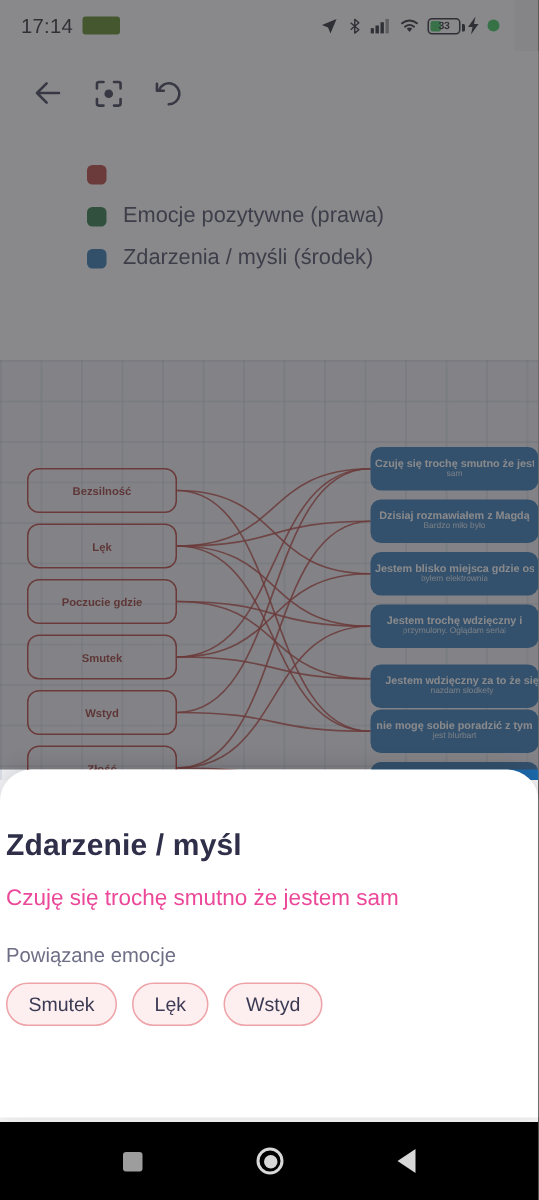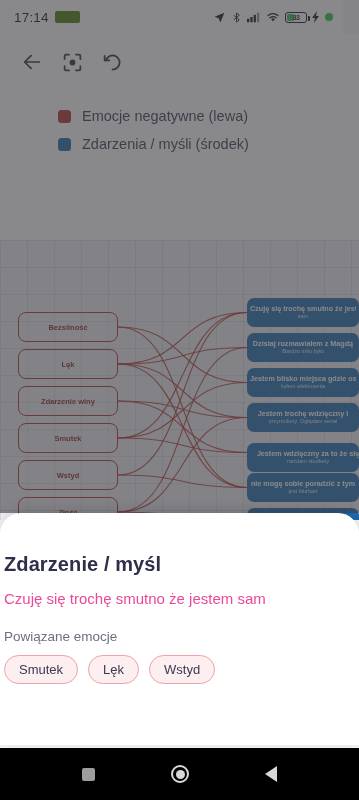--- a/index.html
+++ b/index.html
@@ -234,21 +234,24 @@
           <path d="M4.5 9.5A8 8 0 1112 20" stroke="#2b2b44" stroke-width="2" fill="none" stroke-linecap="round"></path>
           <path d="M3 4.5v5.2h5.2" stroke="#2b2b44" stroke-width="2" fill="none" stroke-linecap="round" stroke-linejoin="round"></path>
         </svg>
       </span>
     </div>
   </div>
 
   <div class="legend">
     <div class="legend-row">
       <span class="swatch" style="background: rgb(176, 48, 44);"></span>
-      <span class="legend-label">Emocje negatywne (lewa)</span>
+    </div>
+    <div class="legend-row">
+      <span class="swatch" style="background: rgb(26, 107, 52);"></span>
+      <span class="legend-label">Emocje pozytywne (prawa)</span>
     </div>
     <div class="legend-row">
       <span class="swatch" style="background: rgb(28, 107, 168);"></span>
       <span class="legend-label">Zdarzenia / myśli (środek)</span>
     </div>
   </div>
 
   <div class="canvas">
     <svg class="edges" id="edge-layer" viewBox="0 0 359 280">
         <path d="M118,87 C188.95,87 176.05,142.5 247,142.5" stroke="#b0302c" stroke-width="1.1" fill="none" opacity="0.85"></path>
@@ -269,21 +272,21 @@
         <path d="M118,272 C188.95,272 176.05,282.5 247,282.5" stroke="#b0302c" stroke-width="1.1" fill="none" opacity="0.85"></path>
       </svg>
     <div id="emotion-layer">
         <div class="node node-emotion" style="top: 72px;">
           <span>Bezsilność</span>
         </div>
         <div class="node node-emotion" style="top: 109px;">
           <span>Lęk</span>
         </div>
         <div class="node node-emotion" style="top: 146px;">
-          <span>Zdarzenie winy</span>
+          <span>Poczucie gdzie</span>
         </div>
         <div class="node node-emotion" style="top: 183px;">
           <span>Smutek</span>
         </div>
         <div class="node node-emotion" style="top: 220px;">
           <span>Wstyd</span>
         </div>
         <div class="node node-emotion" style="top: 257px;">
           <span>Złość</span>
         </div>

